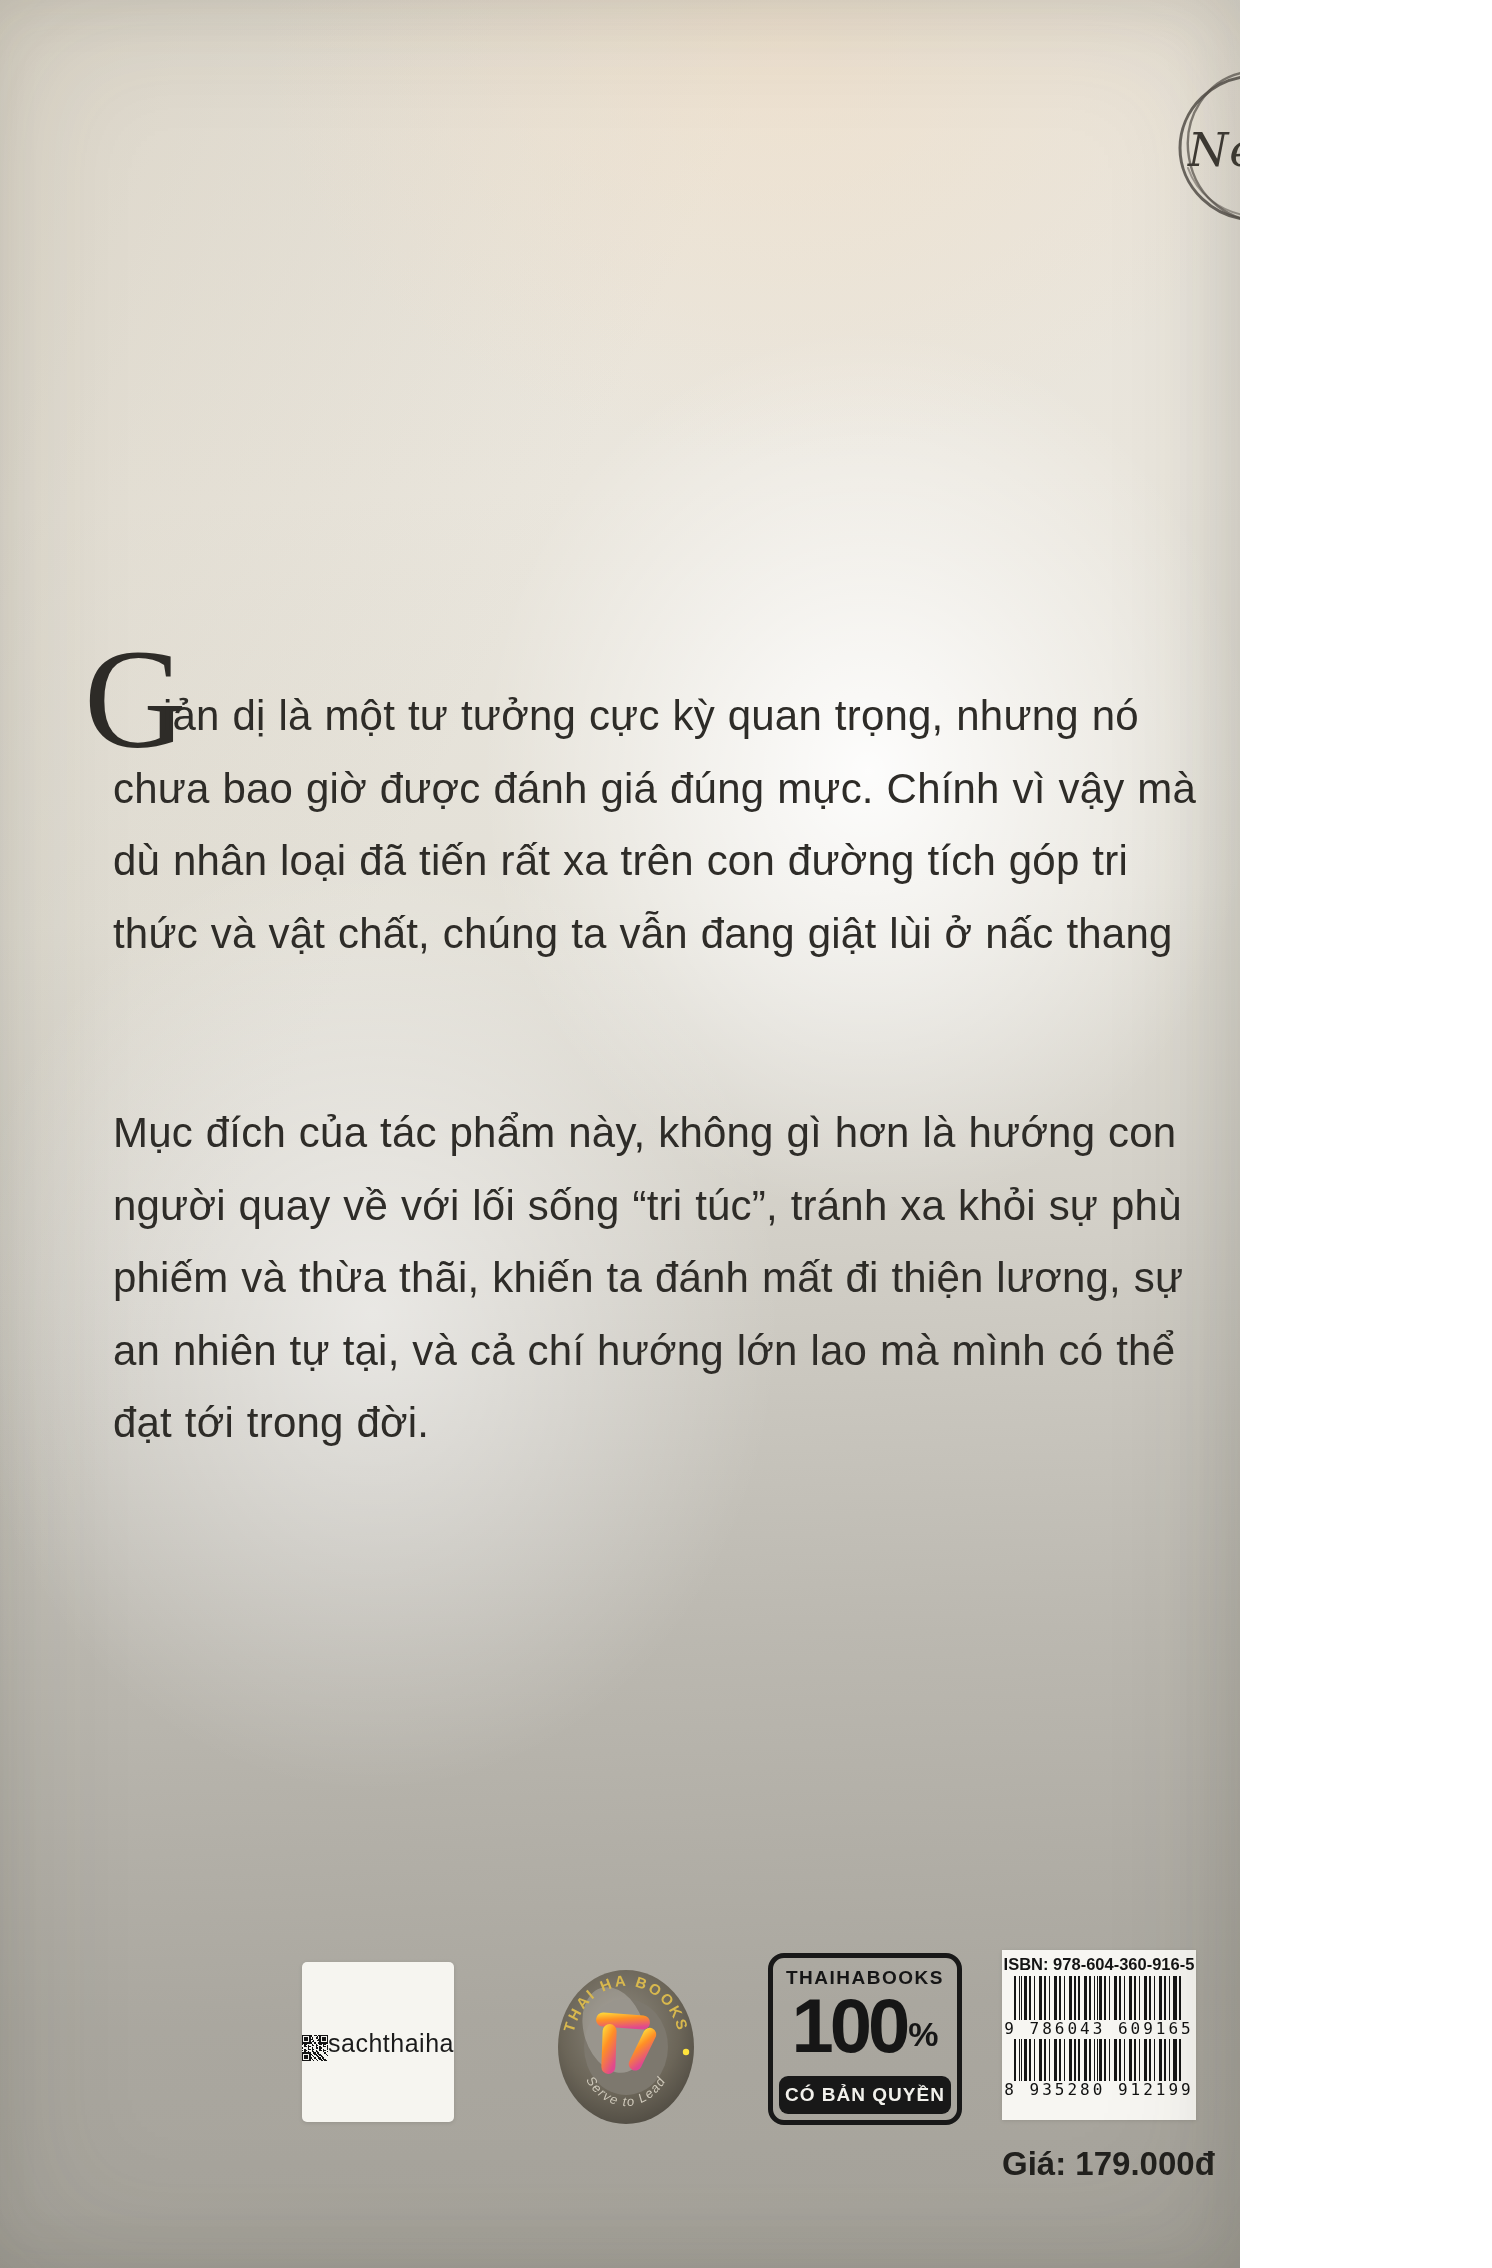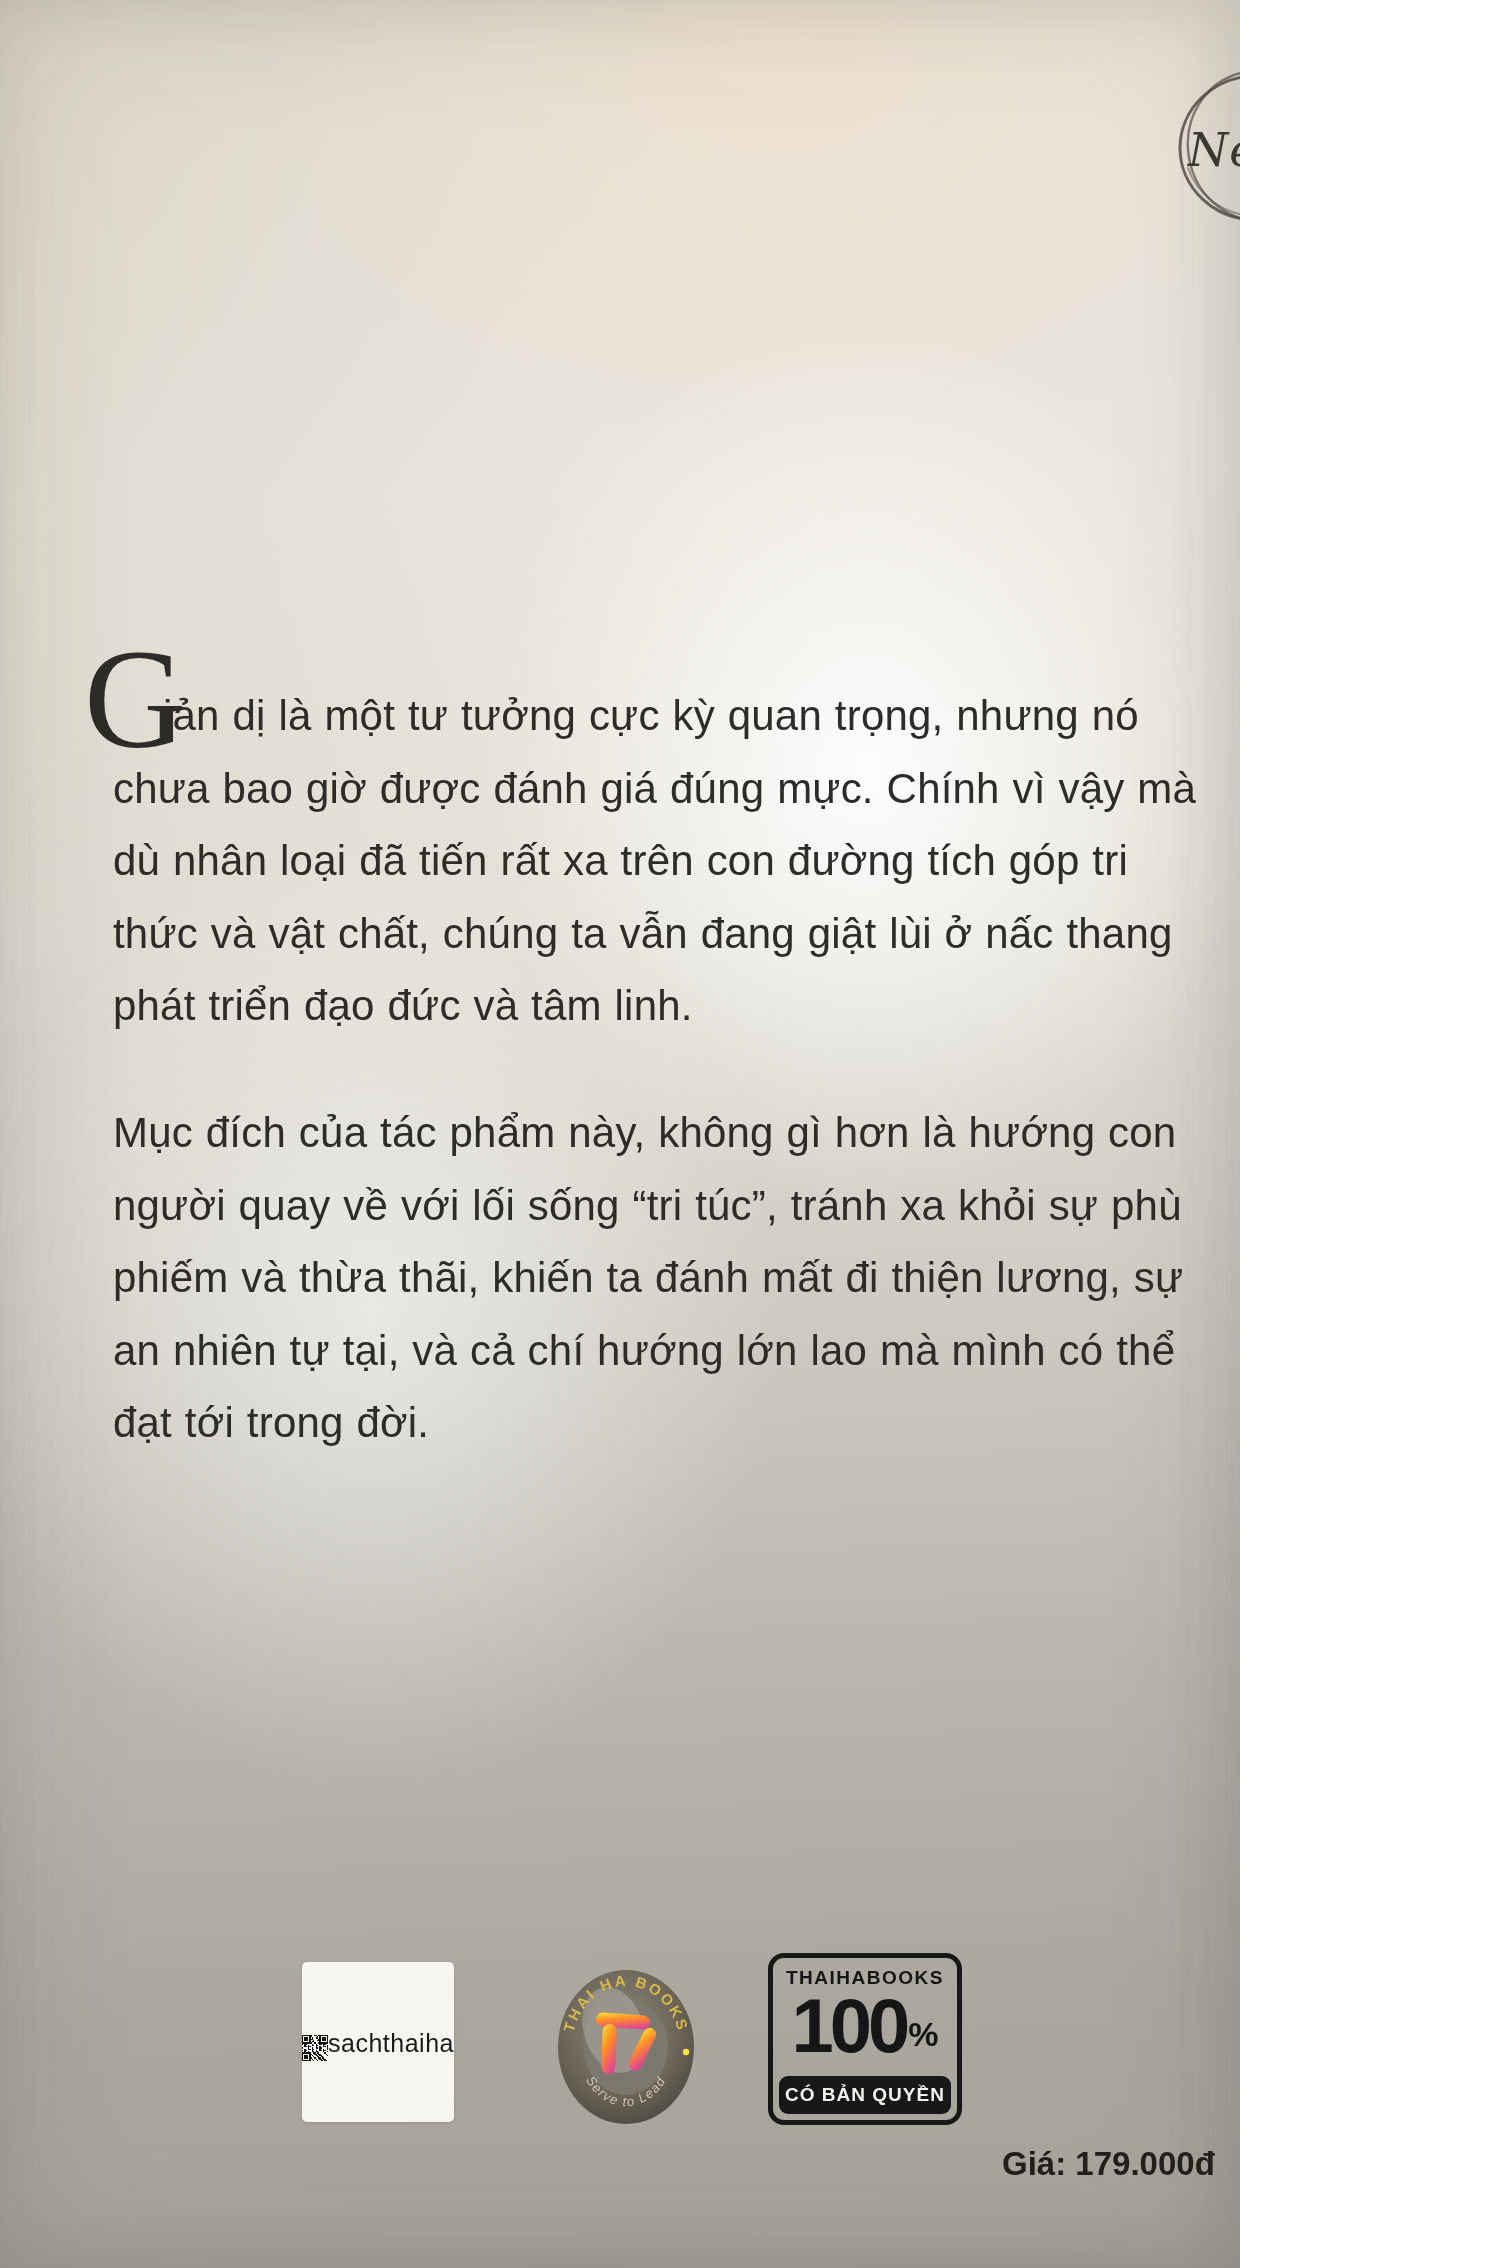--- a/index.html
+++ b/index.html
@@ -73,21 +73,20 @@
     </g>
   </svg>
 
   <span class="dropcap">G</span>
 
   <div class="para p1">
     <div class="line indent">iản dị là một tư tưởng cực kỳ quan trọng, nhưng nó</div>
     <div class="line">chưa bao giờ được đánh giá đúng mực. Chính vì vậy mà</div>
     <div class="line">dù nhân loại đã tiến rất xa trên con đường tích góp tri</div>
     <div class="line">thức và vật chất, chúng ta vẫn đang giật lùi ở nấc thang</div>
-    <div class="line last">phát triển đạo đức và tâm linh.</div>
   </div>
 
   <div class="para p2">
     <div class="line">Mục đích của tác phẩm này, không gì hơn là hướng con</div>
     <div class="line">người quay về với lối sống “tri túc”, tránh xa khỏi sự phù</div>
     <div class="line">phiếm và thừa thãi, khiến ta đánh mất đi thiện lương, sự</div>
     <div class="line">an nhiên tự tại, và cả chí hướng lớn lao mà mình có thể</div>
     <div class="line last">đạt tới trong đời.</div>
   </div>
 
@@ -346,16 +345,23 @@
     </g>
     <circle cx="130" cy="84" r="3.2" fill="#ffe43c"></circle>
   </svg>
 
   <div class="stamp">
     <div class="stamp-brand">THAIHABOOKS</div>
     <div class="stamp-num"><span class="stamp-100">100</span><span class="stamp-pct">%</span></div>
     <div class="stamp-band">CÓ BẢN QUYỀN</div>
   </div>
 
+  <div class="barcode-sticker">
+    <div class="isbn">ISBN: 978-604-360-916-5</div>
+    <div class="bars"></div>
+    <div class="digits">9 786043 609165</div>
+    <div class="bars b2"></div>
+    <div class="digits">8 935280 912199</div>
+  </div>
 
   <div class="price">Giá: 179.000đ</div>
 
 </div>
 
 </body></html>

